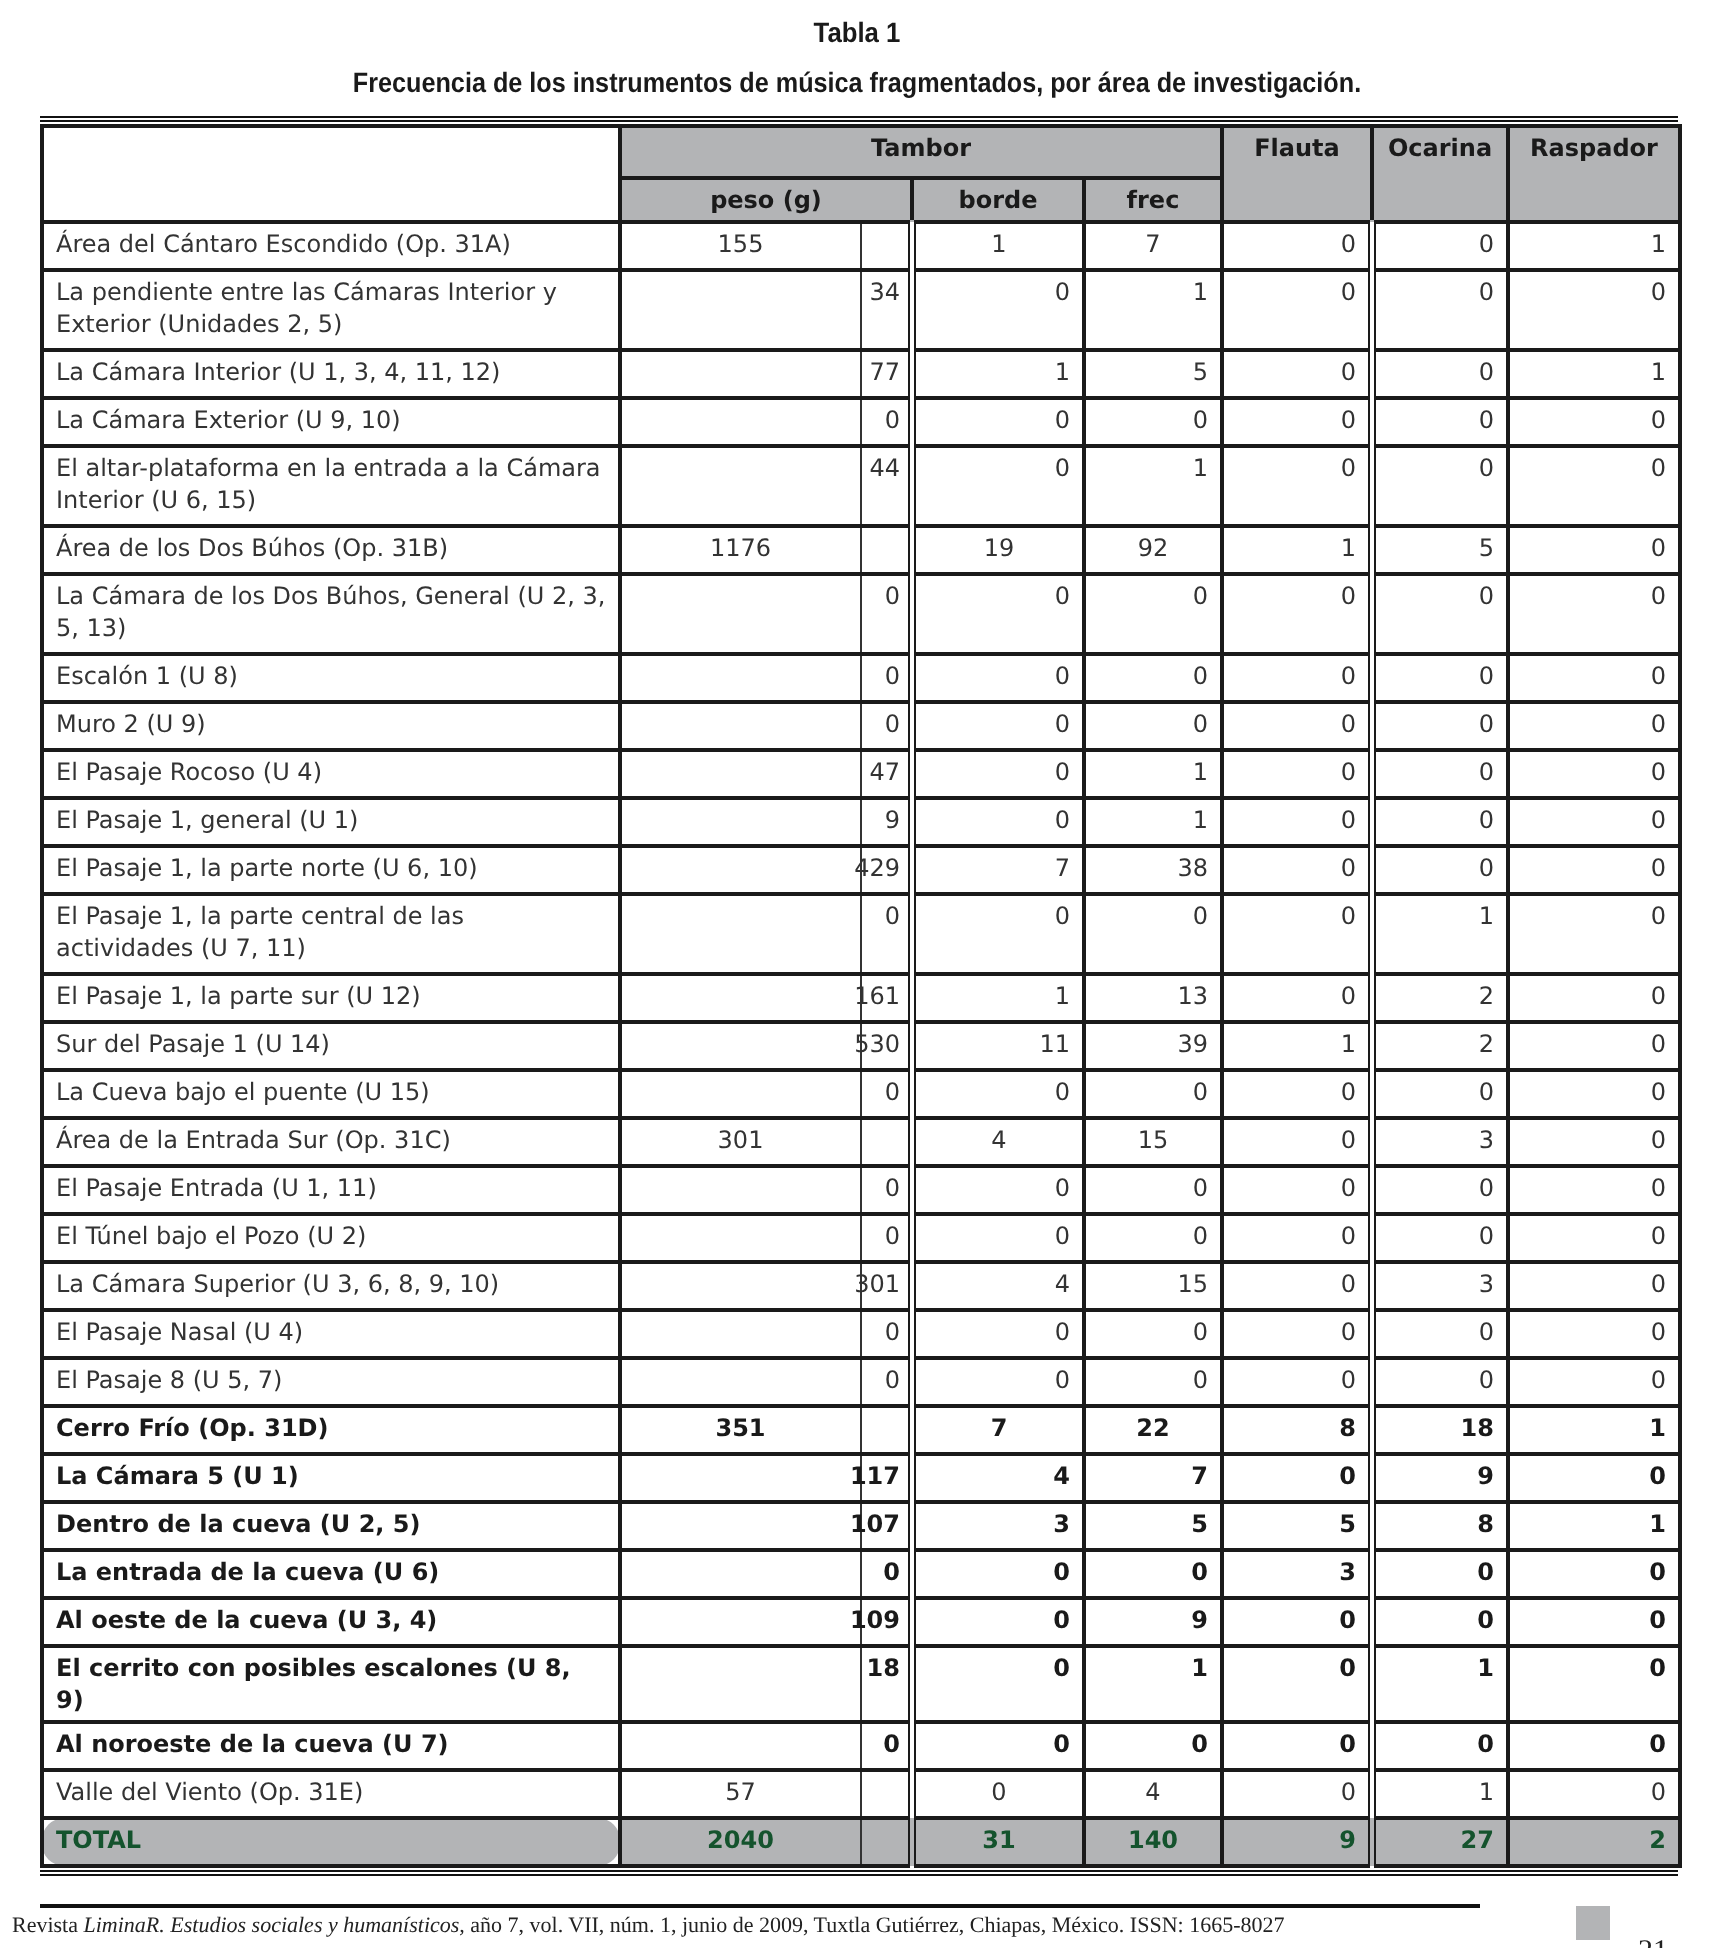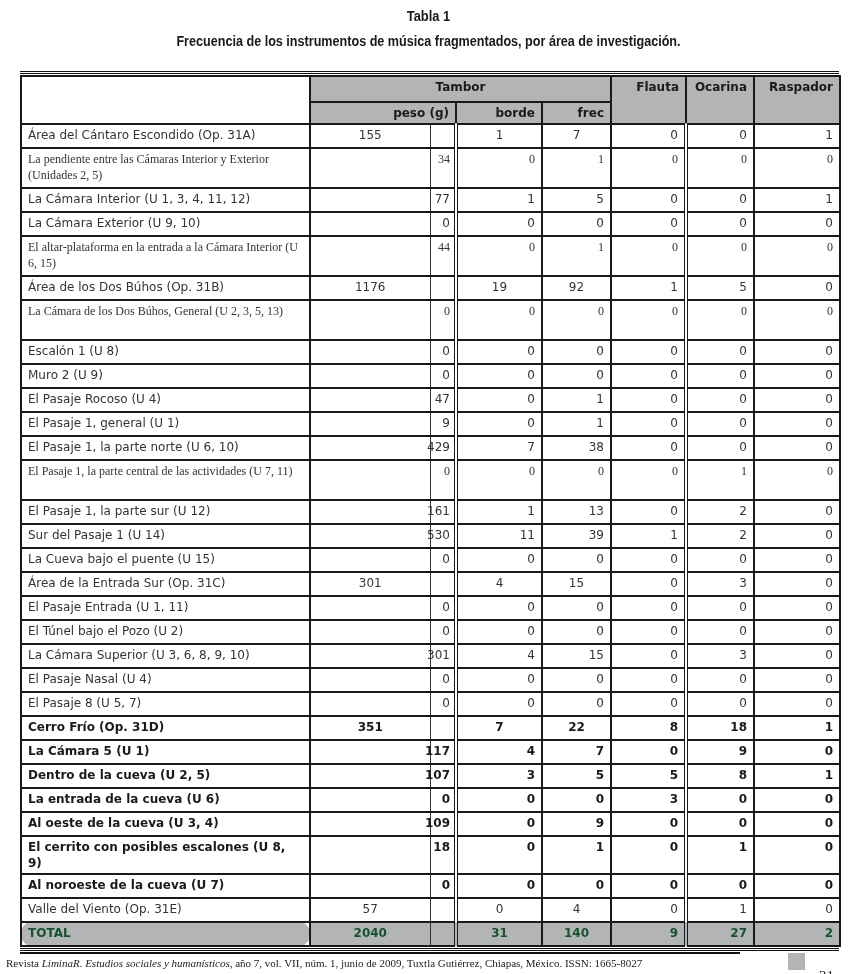--- a/index.html
+++ b/index.html
@@ -8,48 +8,48 @@
     position: absolute; left: 0; width: 857px; top: 8px; text-align: center;
     font-family: "Liberation Sans", sans-serif; font-weight: bold; font-size: 14px;
     transform: scaleX(0.92);
   }
   .subtitle {
     position: absolute; left: 0; width: 857px; top: 33px; text-align: center;
     font-family: "Liberation Sans", sans-serif; font-weight: bold; font-size: 14px;
     transform: scaleX(0.9);
   }
   .tbl-wrap {
-    position: absolute; left: 20px; top: 71px; width: 819px;
+    position: absolute; left: 20px; top: 58px; width: 819px;
     border-top: 3px double #111; border-bottom: 3px double #111;
     padding: 1px 0;
   }
   table {
     border-collapse: collapse; width: 819px; table-layout: fixed;
     font-family: "DejaVu Sans", sans-serif; font-size: 12px;
   }
   td, th {
     border: 2px solid #1a1a1a; padding: 2px 6px; vertical-align: top;
     line-height: 16px; color: #333;
   }
   th {
     background: #b3b4b6; font-family: "DejaVu Sans", sans-serif; font-weight: bold;
-    text-align: right; color: #1a1a1a; font-size: 12px;
+    text-align: center; color: #1a1a1a; font-size: 12px;
   }
   th.center { text-align: center; }
   th.blank { background: #fff; }
   td.name { text-align: left; border-radius: 11px; }
   td.name.indent { text-align: left; }
   td.num { text-align: right; }
   td.cnum { text-align: center; }
   td.peso-a { border-right: 1px solid #333; text-align: center; }
   td.peso-b { border-left: 1px solid #333; text-align: right; padding-left: 0; padding-right: 4px; overflow: visible; white-space: nowrap; direction: rtl; }
   td.dbl-l { border-left: 4px double #1a1a1a; }
   .bold td { font-weight: bold; color: #1a1a1a; }
   tr.total td { background: #b3b4b6; font-weight: bold; color: #14532d; }
-  tr.tall td { height: 34px; font-family: Liberation Serif, serif; }
+  tr.tall td { height: 34px; }
   tr.row td { height: 18px; }
   .footer-rule {
     position: absolute; left: 20px; top: 952px; width: 720px; height: 2px; background: #111;
   }
   .footer {
     position: absolute; left: 6px; top: 957px;
     font-family: "Liberation Serif", serif; font-size: 11px; color: #222; white-space: nowrap;
   }
   .footer i { font-style: italic; }
   .gray-box {

